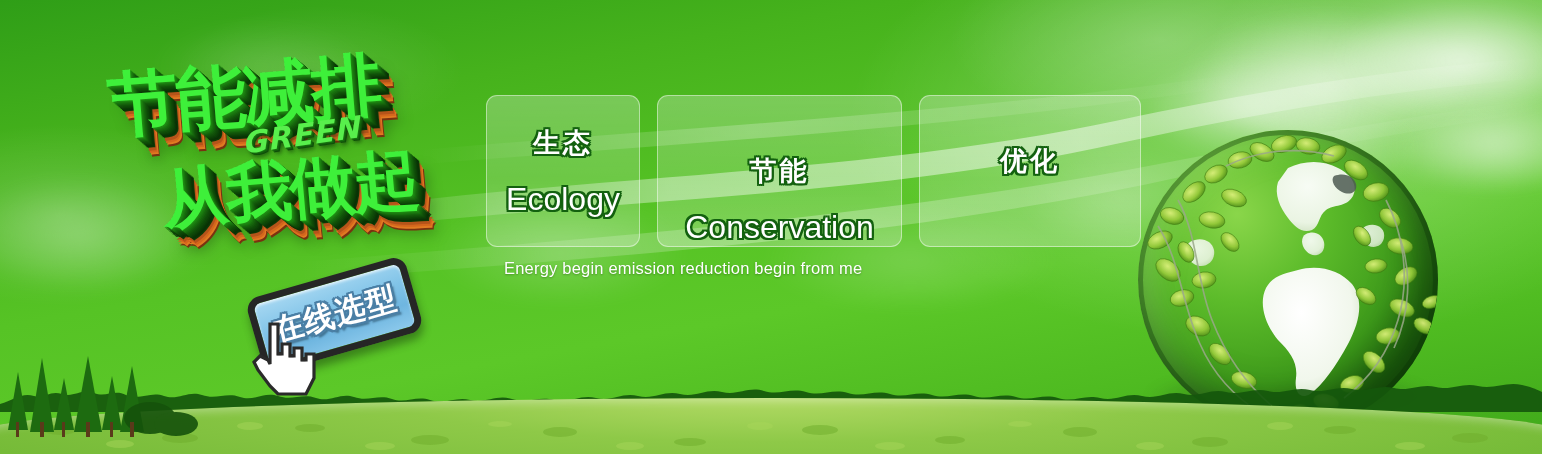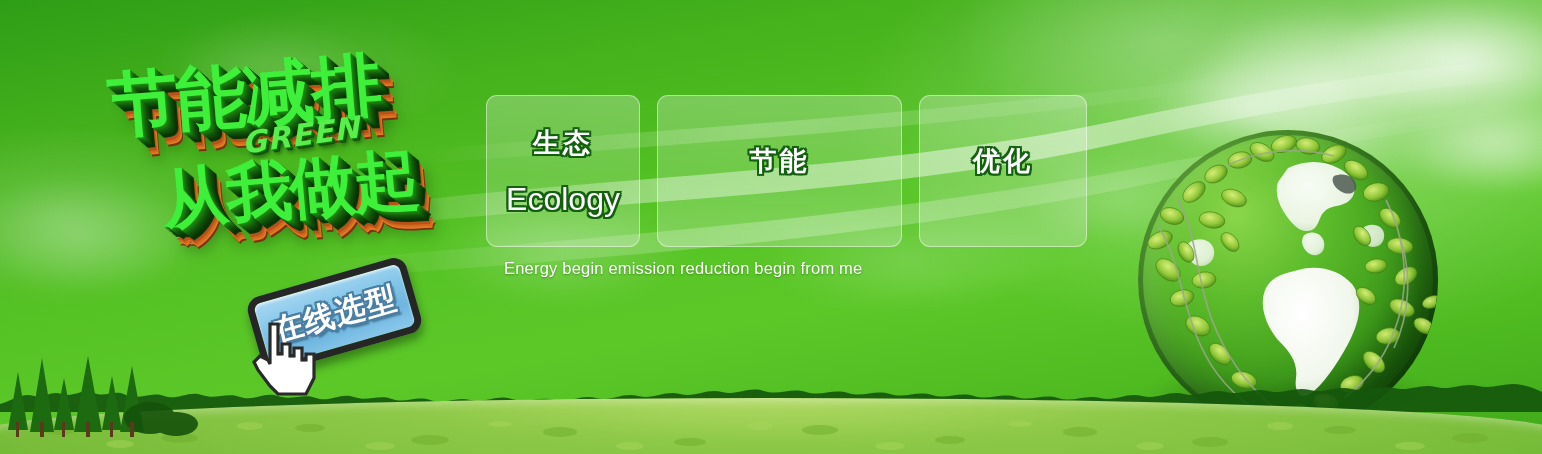--- a/index.html
+++ b/index.html
@@ -145,22 +145,22 @@
     position: absolute;
     top: 95px; height: 152px;
     border-radius: 11px;
     border: 1px solid rgba(255,255,255,0.45);
     background: linear-gradient(180deg, rgba(255,255,255,0.26) 0%, rgba(255,255,255,0.16) 55%, rgba(255,255,255,0.24) 100%);
     box-sizing: border-box;
     display: flex; flex-direction: column;
     align-items: center; justify-content: center;
   }
   .card-0 { left: 486px; width: 154px; }
-  .card-1 { left: 657px; width: 245px; }
-  .card-2 { left: 919px; width: 168px; align-items: center; }
+  .card-1 { left: 657px; width: 245px; justify-content: flex-end; }
+  .card-2 { left: 919px; width: 222px; align-items: center; }
 
   .card-cn {
     font-family: "DejaVu Sans", sans-serif;
     font-weight: bold;
     font-size: 27px;
     letter-spacing: 3px;
     color: #ffffff;
     margin-bottom: 20px;
     text-shadow:
       -2px -2px 0 #13610f, 2px -2px 0 #13610f, -2px 2px 0 #13610f, 2px 2px 0 #13610f,
@@ -252,20 +252,21 @@
     </div>
   </div>
 
   <div class="cards">
     <div class="card card-0">
       <div class="card-cn">生态</div>
       <div class="card-en">Ecology</div>
     </div>
     <div class="card card-1">
       <div class="card-cn">节能</div>
+      <div class="card-en">Conservation</div>
     </div>
     <div class="card card-2">
       <div class="card-cn">优化</div>
     </div>
   </div>
 
   <div class="tagline">Energy begin emission reduction begin from me</div>
 
   <div class="globe-wrap">
     <div class="globe-shadow"></div>

